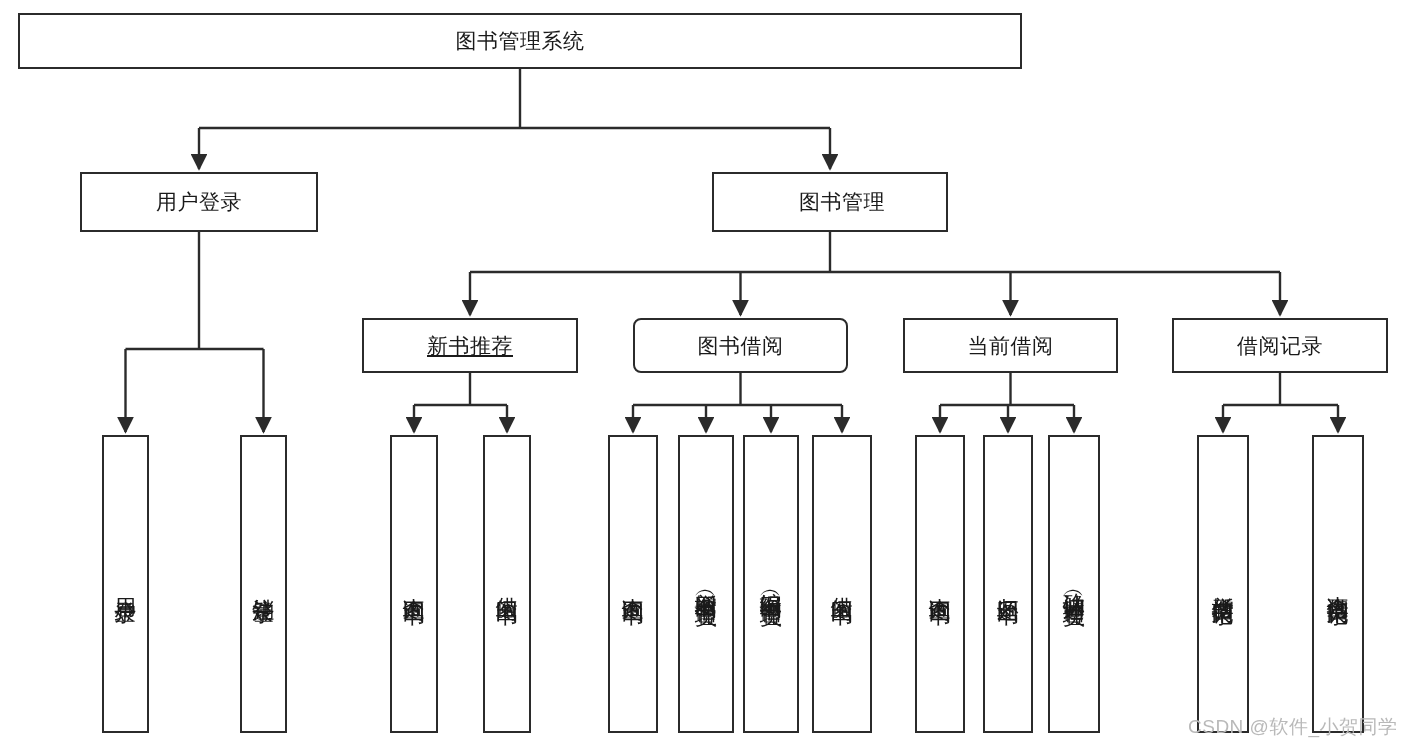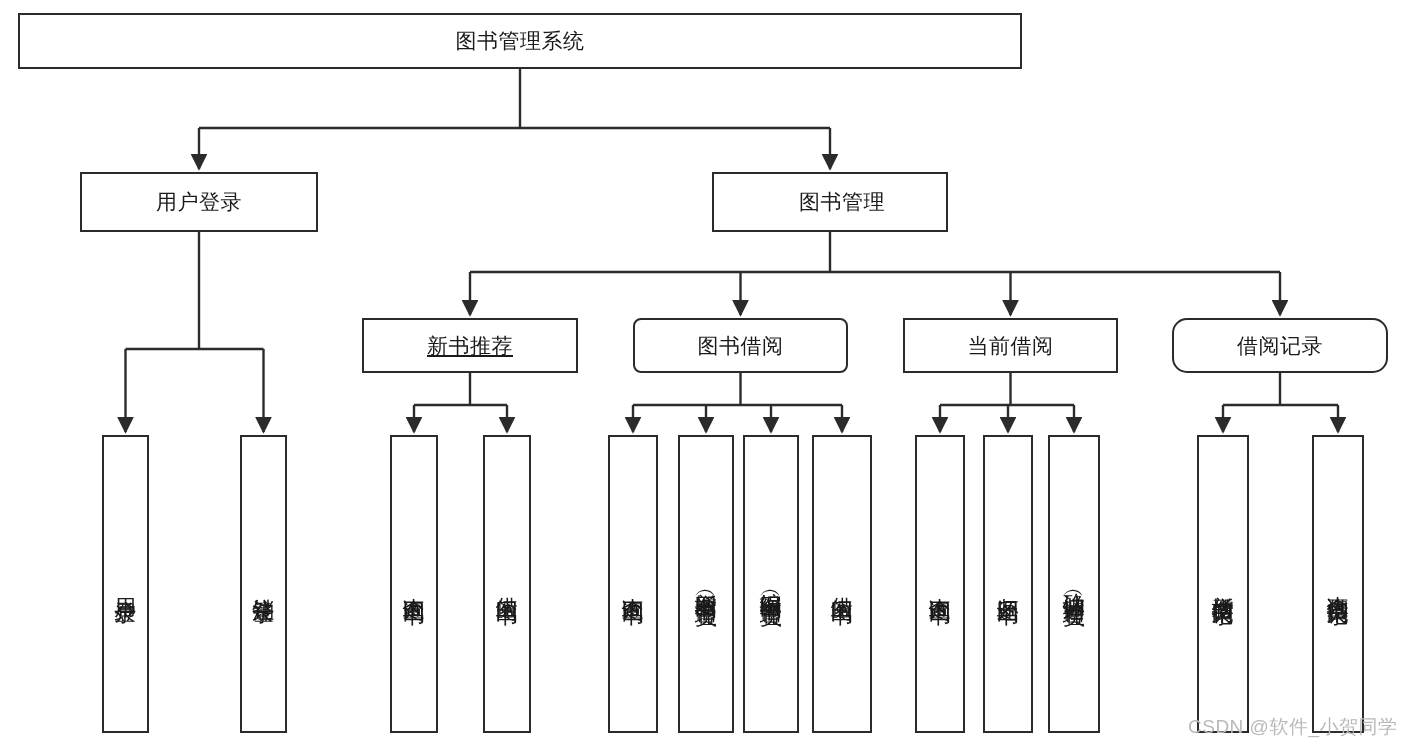--- a/index.html
+++ b/index.html
@@ -124,21 +124,21 @@
       </div>
       <div class="node node-h" style="left: 362px; top: 318px; width: 216px; height: 55px; text-decoration: underline;">
         <span>新书推荐</span>
       </div>
       <div class="node node-h" style="left: 633px; top: 318px; width: 215px; height: 55px; border-radius: 8px;">
         <span>图书借阅</span>
       </div>
       <div class="node node-h" style="left: 903px; top: 318px; width: 215px; height: 55px;">
         <span>当前借阅</span>
       </div>
-      <div class="node node-h" style="left: 1172px; top: 318px; width: 216px; height: 55px; border-radius: 15px;">
+      <div class="node node-h" style="left: 1172px; top: 318px; width: 216px; height: 55px;">
         <span>借阅记录</span>
       </div>
       <div class="node node-v" style="left: 102px; top: 435px; width: 47px; height: 298px;">
         <span>用户登录</span>
       </div>
       <div class="node node-v" style="left: 240px; top: 435px; width: 47px; height: 298px;">
         <span>注销登录</span>
       </div>
       <div class="node node-v" style="left: 390px; top: 435px; width: 48px; height: 298px;">
         <span>查询图书</span>

